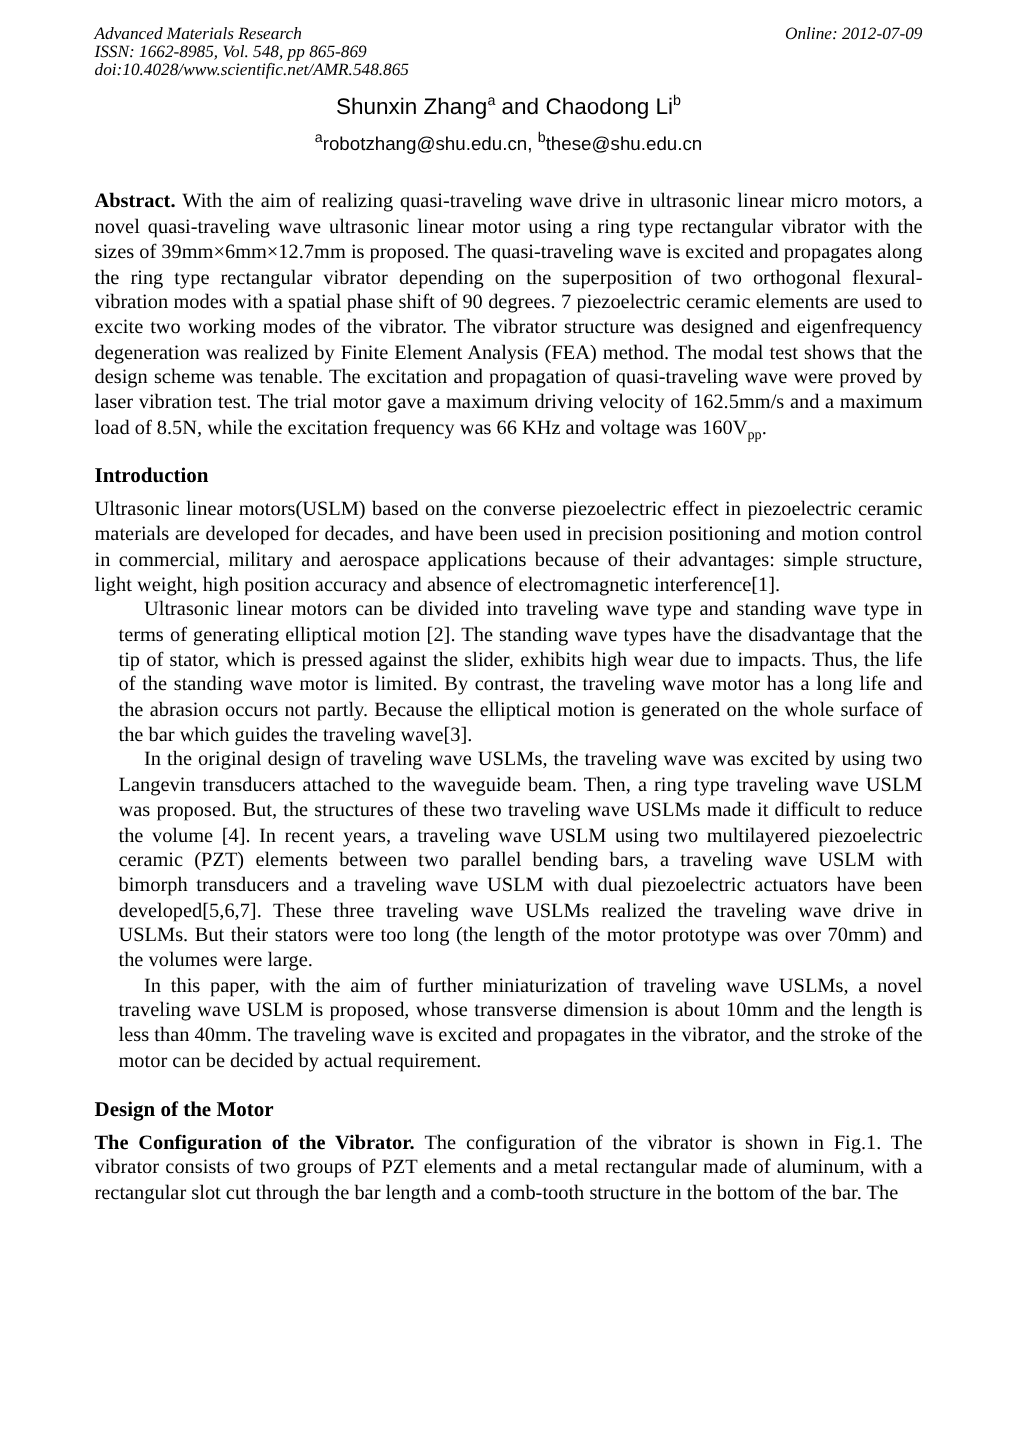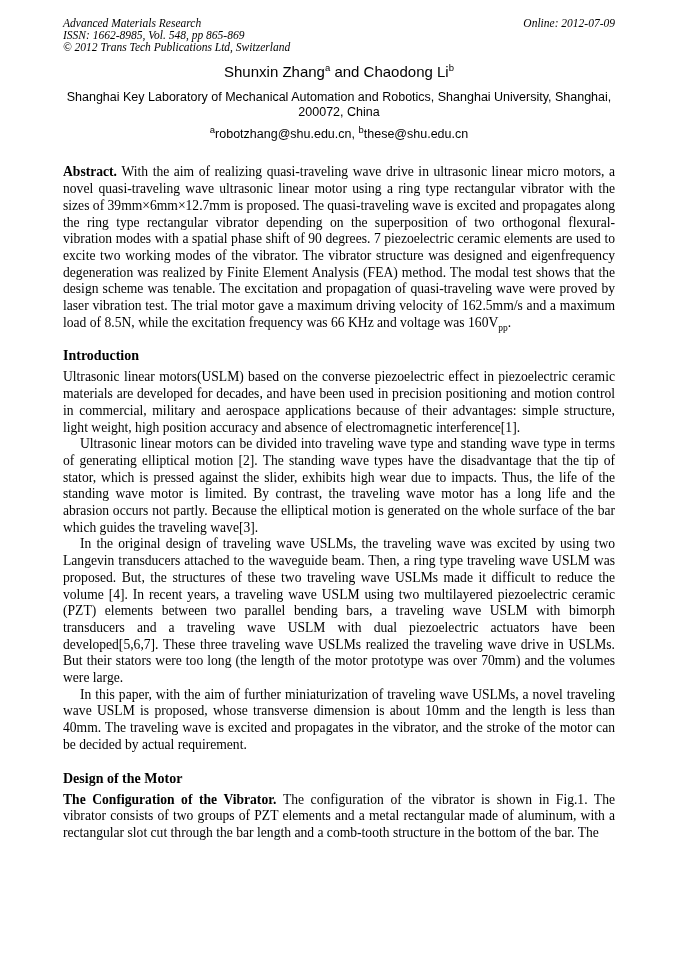--- a/index.html
+++ b/index.html
@@ -85,41 +85,40 @@
   .abstract { margin-top: 22px; }
   .section-heading {
     margin-top: 16px;
     margin-bottom: 5px;
     font-family: "Liberation Serif", serif;
     font-weight: bold;
     font-size: 14px;
     line-height: 17px;
     text-align: left;
   }
-  .indent { text-indent: 17px; }
+  .indent { text-indent: 17px; margin-left: 16px; }
   .run-in { font-weight: bold; }
 </style>
 </head>
 <body>
 
 <div class="page">
 
   <header class="pub-header">
     <div class="pub-left">
       <div>Advanced Materials Research</div>
       <div>ISSN: 1662-8985, Vol. 548, pp 865-869</div>
-      <div>© 2012 Trans Tech Publications Ltd, Switzerland</div>
+      <div>doi:10.4028/www.scientific.net/AMR.548.865</div>
     </div>
     <div class="pub-right">Online: 2012-07-09</div>
   </header>
 
 
   <div class="authors"><span>Shunxin Zhang</span><sup>a</sup><span> and </span><span>Chaodong Li</span><sup>b</sup></div>
 
-  <div class="affiliation">Shanghai Key Laboratory of Mechanical Automation and Robotics, Shanghai University, Shanghai, 200072, China</div>
 
   <div class="emails"><sup>a</sup><span>robotzhang@shu.edu.cn</span><span>, </span><sup>b</sup><span>these@shu.edu.cn</span></div>
 
 
   <p class="body abstract"><b class="run-in">Abstract. </b><span>With the aim of realizing quasi-traveling wave drive in ultrasonic linear micro motors, a novel quasi-traveling wave ultrasonic linear motor using a ring type rectangular vibrator with the sizes of 39mm×6mm×12.7mm is proposed. The quasi-traveling wave is excited and propagates along the ring type rectangular vibrator depending on the superposition of two orthogonal flexural-vibration modes with a spatial phase shift of 90 degrees. 7 piezoelectric ceramic elements are used to excite two working modes of the vibrator. The vibrator structure was designed and eigenfrequency degeneration was realized by Finite Element Analysis (FEA) method. The modal test shows that the design scheme was tenable. The excitation and propagation of quasi-traveling wave were proved by laser vibration test. The trial motor gave a maximum driving velocity of 162.5mm/s and a maximum load of 8.5N, while the excitation frequency was 66 KHz and voltage was 160V</span><sub>pp</sub><span>.</span></p>
 
   <h2 class="section-heading">Introduction</h2>
   <p class="body">Ultrasonic linear motors(USLM) based on the converse piezoelectric effect in piezoelectric ceramic materials are developed for decades, and have been used in precision positioning and motion control in commercial, military and aerospace applications because of their advantages: simple structure, light weight, high position accuracy and absence of electromagnetic interference[1].</p>
   <p class="body indent">Ultrasonic linear motors can be divided into traveling wave type and standing wave type in terms of generating elliptical motion [2]. The standing wave types have the disadvantage that the tip of stator, which is pressed against the slider, exhibits high wear due to impacts. Thus, the life of the standing wave motor is limited. By contrast, the traveling wave motor has a long life and the abrasion occurs not partly. Because the elliptical motion is generated on the whole surface of the bar which guides the traveling wave[3].</p>
   <p class="body indent">In the original design of traveling wave USLMs, the traveling wave was excited by using two Langevin transducers attached to the waveguide beam. Then, a ring type traveling wave USLM was proposed. But, the structures of these two traveling wave USLMs made it difficult to reduce the volume [4]. In recent years, a traveling wave USLM using two multilayered piezoelectric ceramic (PZT) elements between two parallel bending bars, a traveling wave USLM with bimorph transducers and a traveling wave USLM with dual piezoelectric actuators have been developed[5,6,7]. These three traveling wave USLMs realized the traveling wave drive in USLMs. But their stators were too long (the length of the motor prototype was over 70mm) and the volumes were large.</p>

